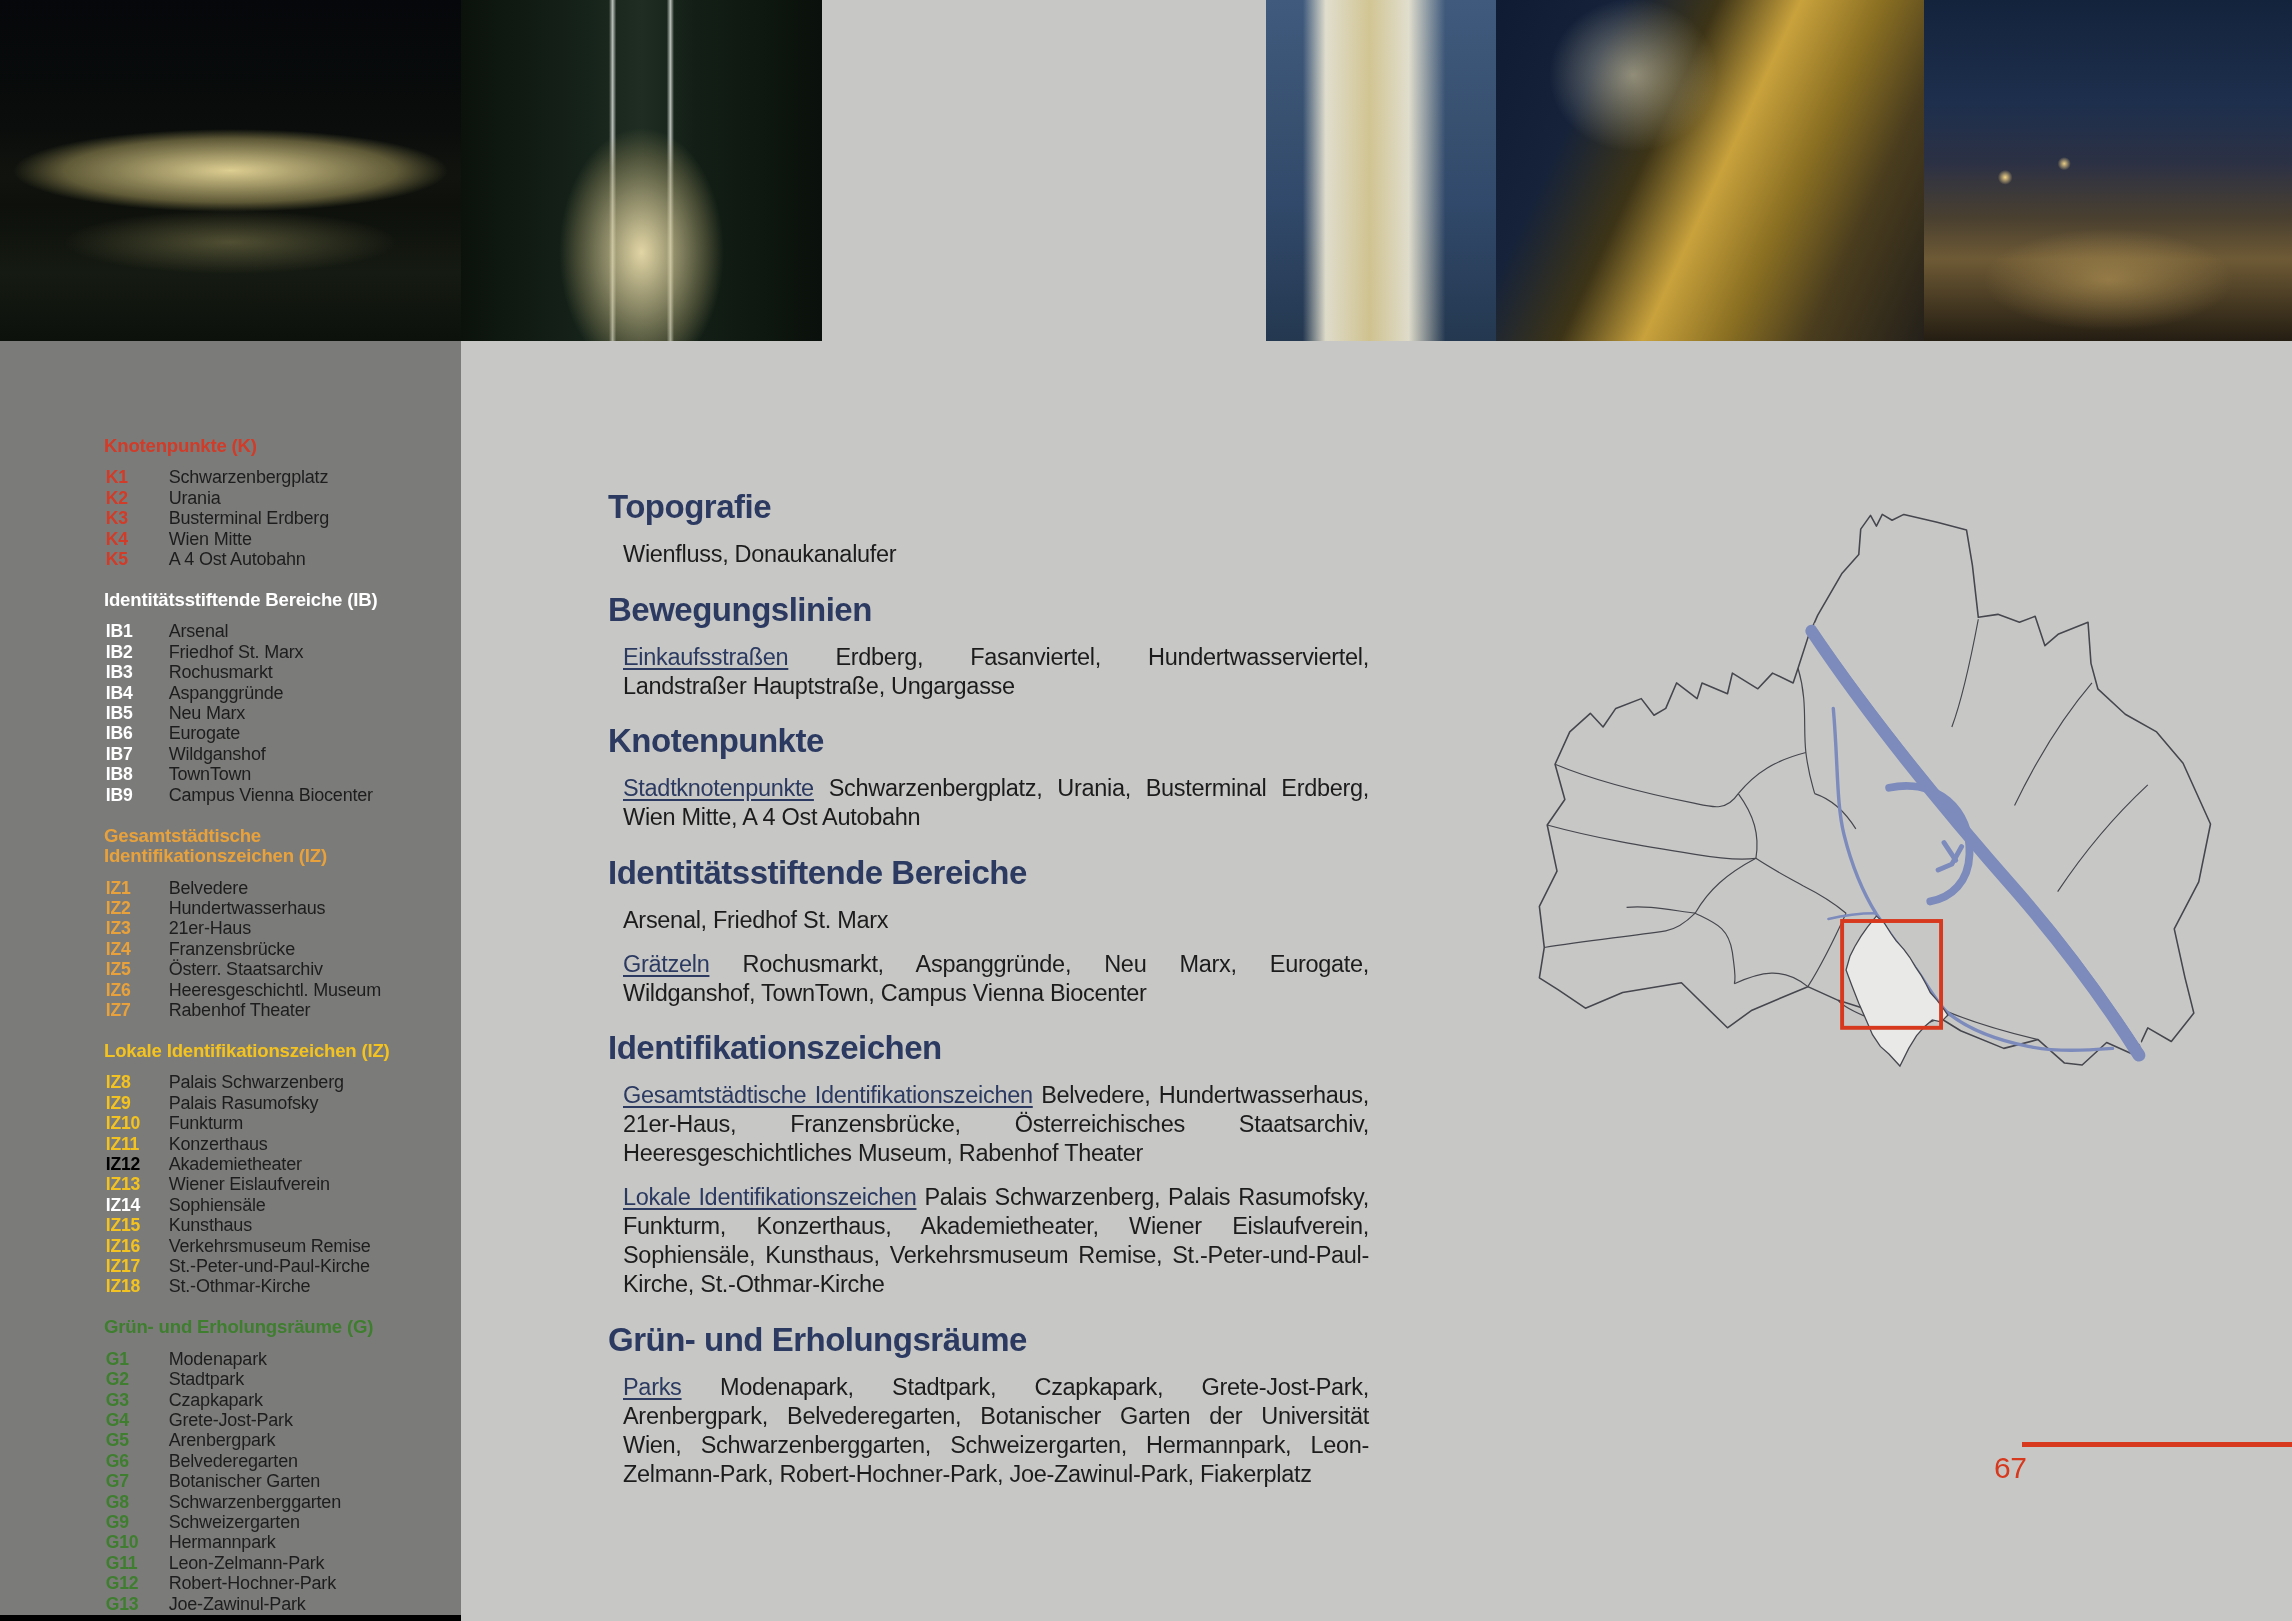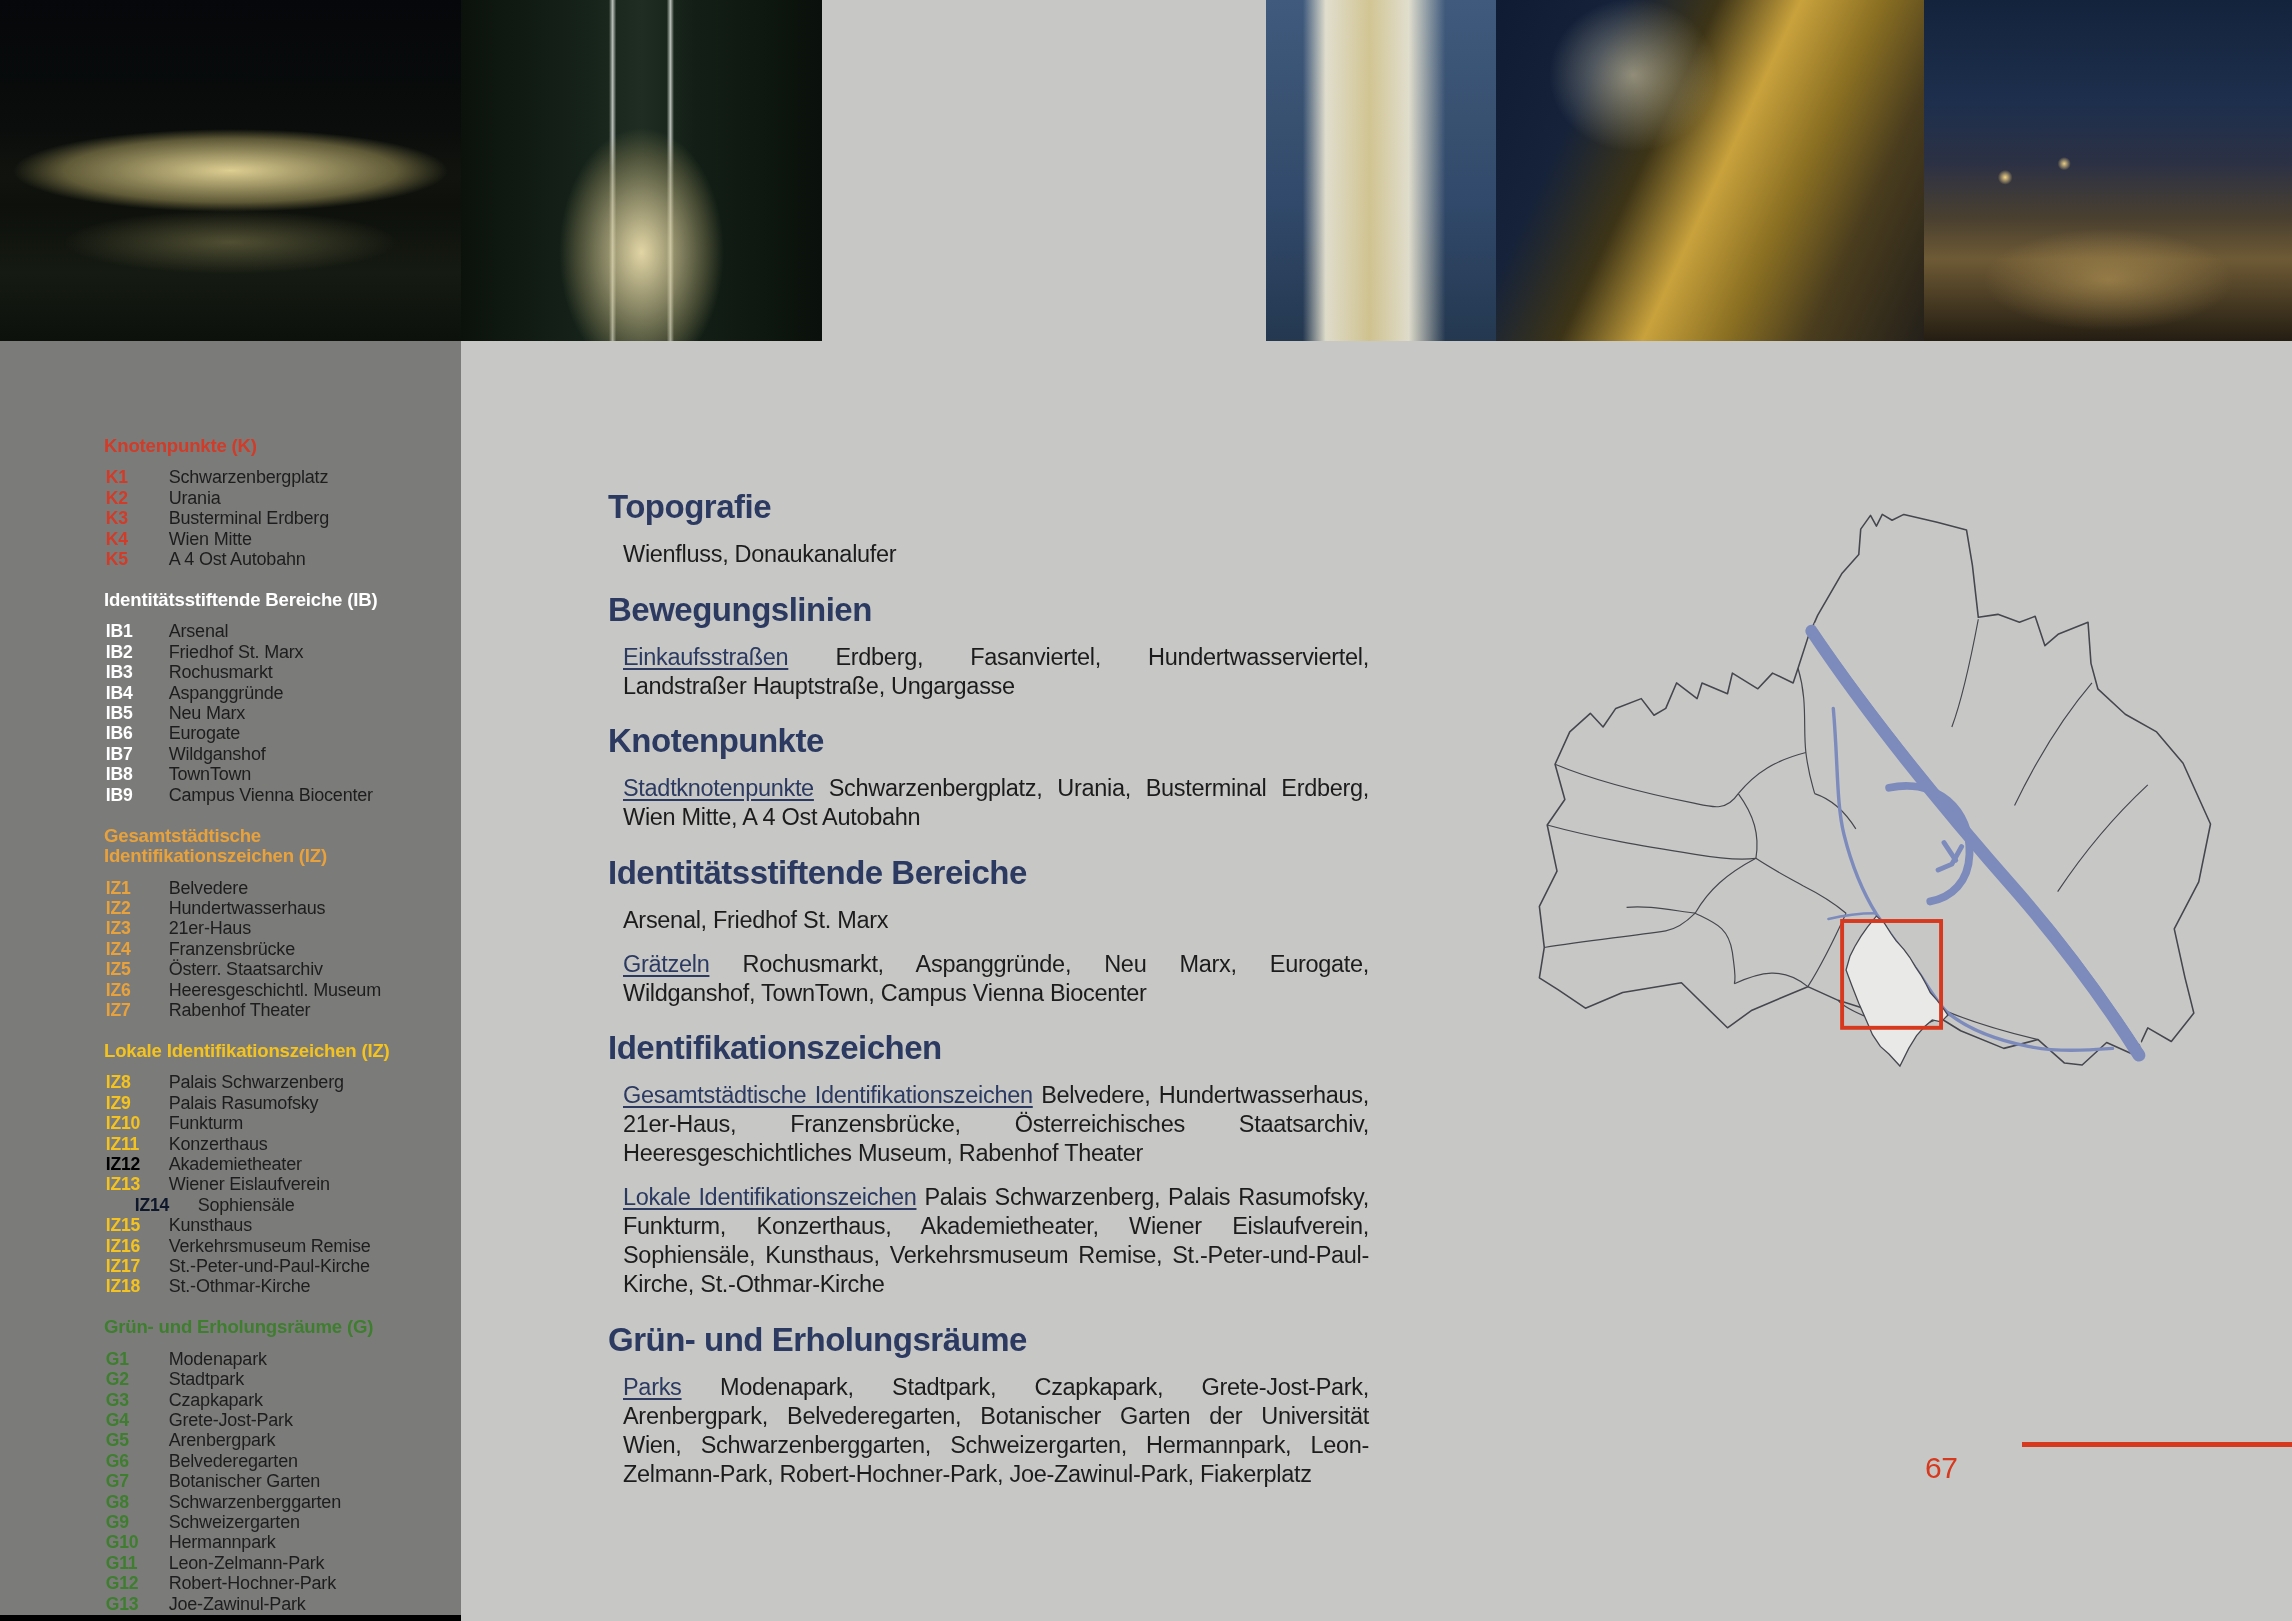--- a/index.html
+++ b/index.html
@@ -46,21 +46,21 @@
   
   .content{position:absolute;left:608px;top:488px;width:776px;}
   .m-section{margin-bottom:21.6px;}
   .m-section h2{font-size:33px;line-height:37px;margin:0 0 3.9px 0;color:#2c3a61;letter-spacing:-0.5px;font-weight:bold;}
   .m-section p{font-size:23.5px;line-height:29px;margin:15px;color:#1c1c1c;text-align:justify;letter-spacing:-0.3px;hyphens:manual;}
   .lead{color:#2c3a61;text-decoration:underline;text-underline-offset:2.9px;}
   
   .map-wrap{position:absolute;left:1509px;top:470px;width:774px;height:613px;}
   
   .page-rule{position:absolute;left:2022px;top:1442px;width:271px;height:4.9px;background:#d6391e;}
-  .page-num{position:absolute;left:1925px;top:1451px;font-size:30px;color:#d6391e;letter-spacing:-0.5px;}
+  .page-num{position:absolute;left:1994px;top:1451px;font-size:30px;color:#d6391e;letter-spacing:-0.5px;}
 </style>
 </head>
 <body>
 
 <div class="photo-strip">
   <div class="photo ph1"></div>
   <div class="photo ph2"></div>
   <div class="photo ph3"></div>
   <div class="photo ph4"></div>
   <div class="photo ph5"></div>
@@ -192,21 +192,21 @@
           </div>
           <div class="side-row">
             <span class="side-code" style="color: #000000;">IZ12</span>
             <span class="side-label">Akademietheater</span>
           </div>
           <div class="side-row">
             <span class="side-code" style="color: rgb(244, 195, 31);">IZ13</span>
             <span class="side-label">Wiener Eislaufverein</span>
           </div>
           <div class="side-row">
-            <span class="side-code" style="color: #0f172a; margin-left: 29px;">IZ14</span>
+            <span class="side-code" style="color: #ffffff;">IZ14</span>
             <span class="side-label">Sophiensäle</span>
           </div>
           <div class="side-row">
             <span class="side-code" style="color: rgb(244, 195, 31);">IZ15</span>
             <span class="side-label">Kunsthaus</span>
           </div>
           <div class="side-row">
             <span class="side-code" style="color: rgb(244, 195, 31);">IZ16</span>
             <span class="side-label">Verkehrsmuseum Remise</span>
           </div>

